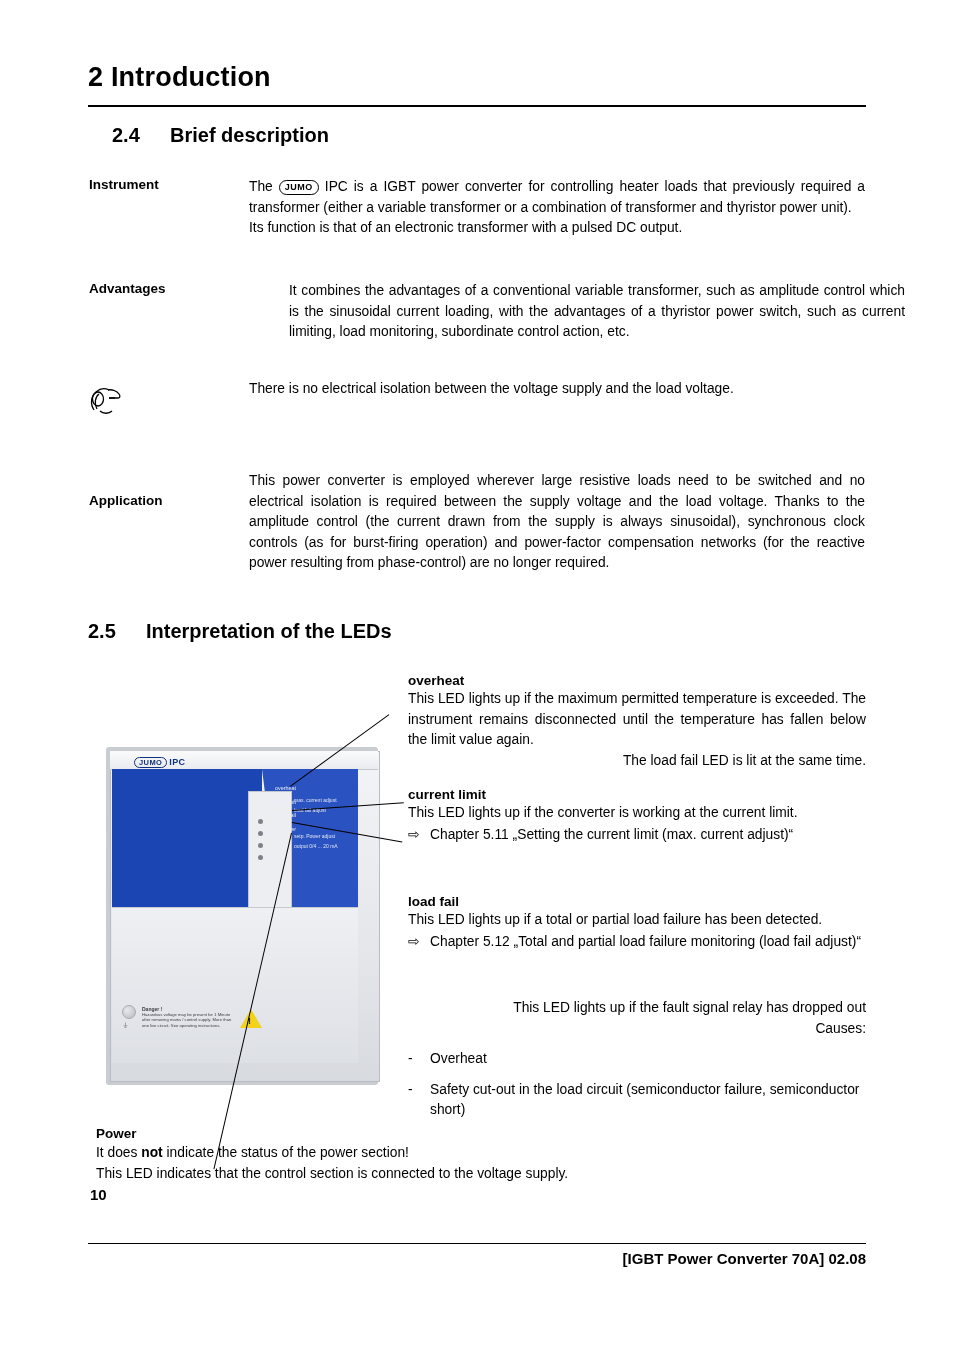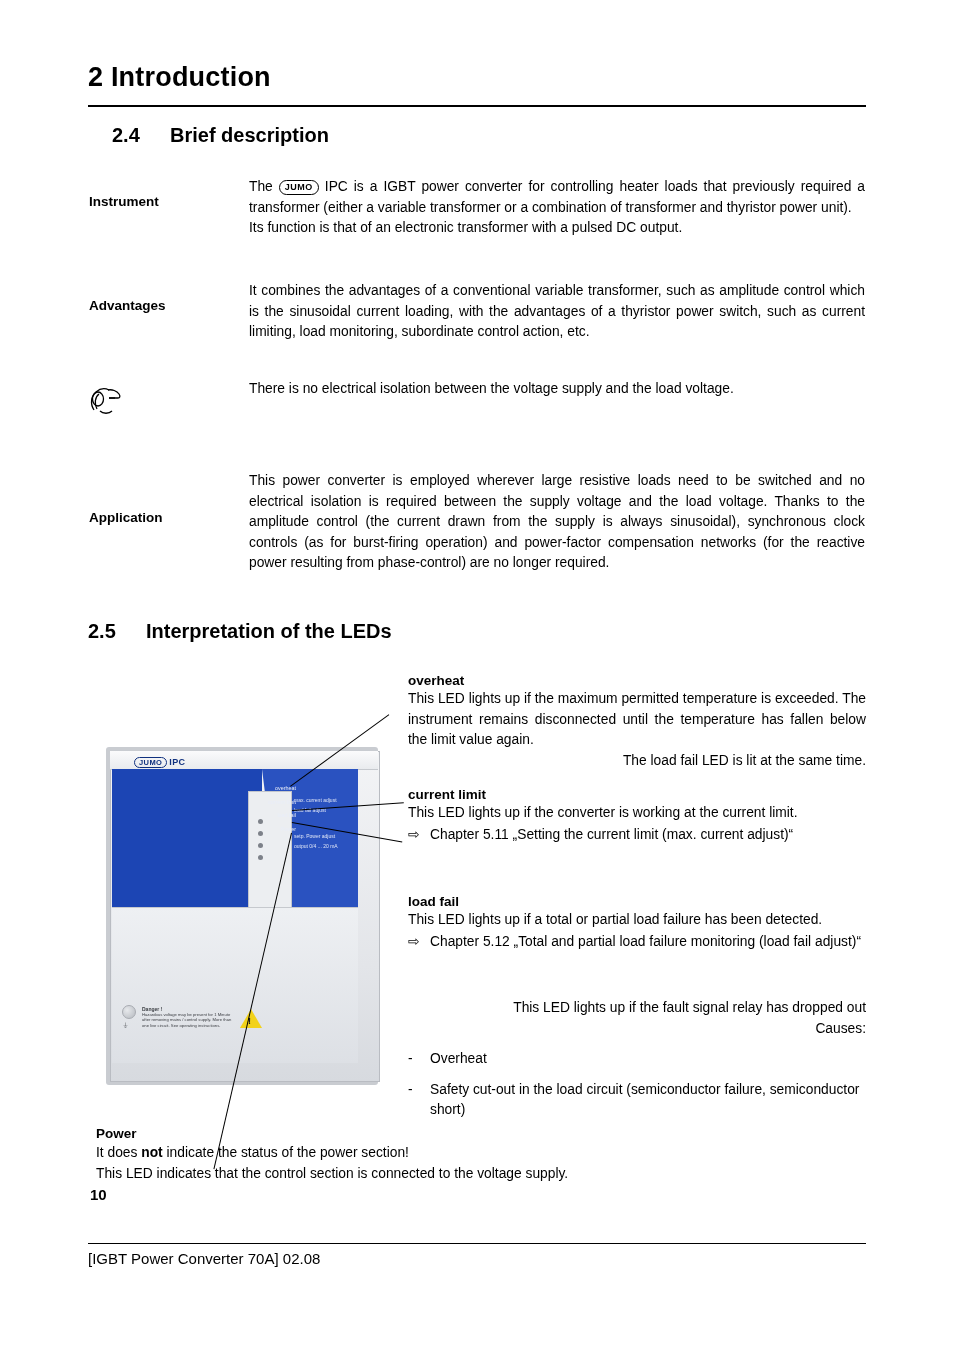--- a/index.html
+++ b/index.html
@@ -50,36 +50,35 @@
   }
   #sec24 { left: 88px; top: 124px; margin-left: 24px; }
   #sec25 { left: 88px; top: 620px; }
 
   
   .label {
     position: absolute;
     font-size: 13.5px;
     font-weight: bold;
     left: 89px;
-    margin-top: 17px;
   }
   .para {
     position: absolute;
     left: 249px;
     width: 616px;
     font-size: 13.8px;
     line-height: 20.5px;
     text-align: justify;
   }
   .para.nojust { text-align: left; }
 
   #lbl-instrument { top: 177px; }
   #p-instrument  { top: 177px; }
   #lbl-advantages { top: 281px; }
-  #p-advantages  { top: 281px; }
+  #p-advantages  { top: 281px; margin-left: 40px; }
   #p-note { top: 379px; }
   #lbl-application { top: 493px; }
   #p-application { top: 471px; }
 
   .jumo-inline {
     display: inline-block;
     border: 1.2px solid #000;
     border-radius: 9px;
     padding: 0px 5px 1px 5px;
     font-size: 9px;
@@ -336,23 +335,23 @@
     left: 90px;
     top: 1186px;
     font-size: 15px;
     font-weight: bold;
   }
   .footer-doc {
     position: absolute;
     left: 88px;
     top: 1250px;
     width: 778px;
-    text-align: left;
+    text-align: right;
     font-size: 15px;
-    font-weight: normal;
+    font-weight: bold;
   }
 </style>
 </head>
 <body>
 
 <div class="page">
 
   <div class="chapter-title">2 Introduction</div>
   <div class="rule-top"></div>
 

